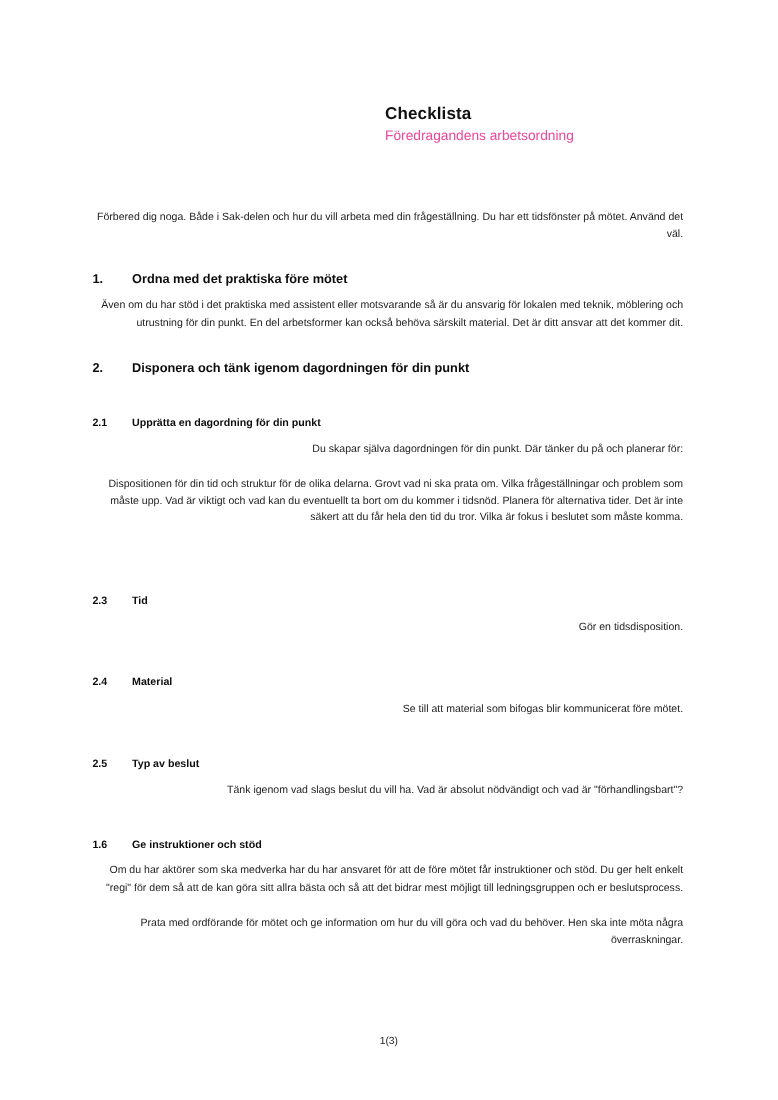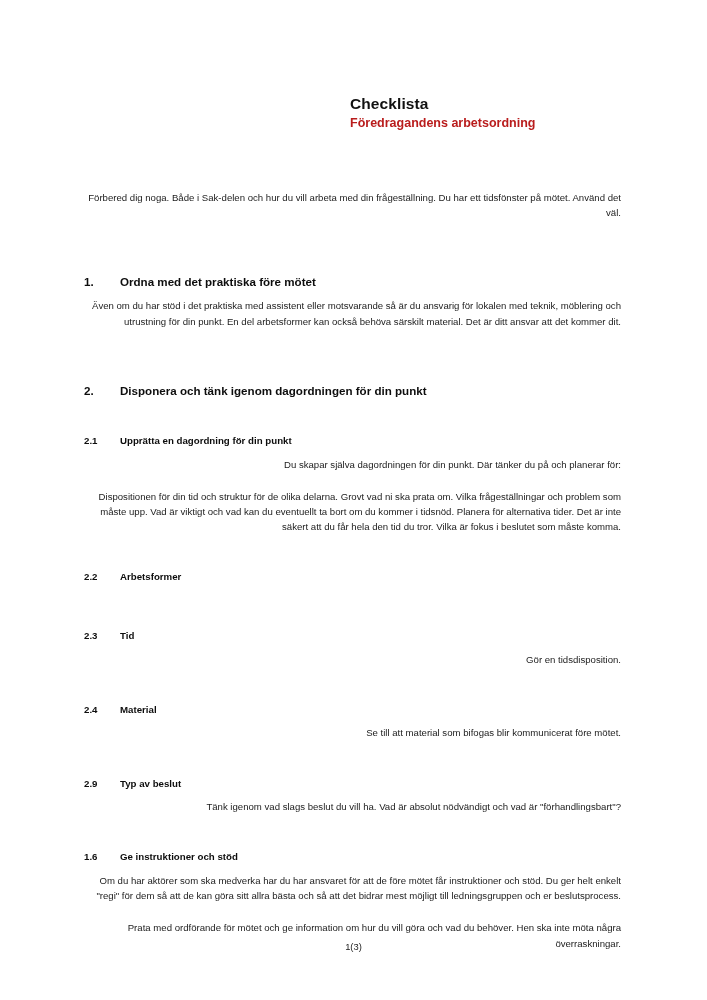--- a/index.html
+++ b/index.html
@@ -34,23 +34,23 @@
   .doc-title {
     font-size: 15.5px;
     font-weight: bold;
     line-height: 1.25;
     letter-spacing: 0.1px;
     color: #111111;
     margin: 0;
   }
   .doc-subtitle {
     font-size: 12.5px;
-    font-weight: bold;
+    font-weight: normal;
     line-height: 1.25;
-    color: #b91c1c;
+    color: #ec4899;
     margin: 3px 0 0 0;
   }
 
   
   .content {
     position: absolute;
     left: 84px;
     top: 190px;
     width: 537px;
   }
@@ -73,21 +73,21 @@
     align-items: baseline;
     font-size: 11.6px;
     font-weight: bold;
     color: #0d0d0d;
     line-height: 1.3;
   }
   .h1-num {
     width: 36px;
     flex: 0 0 36px;
   }
-  .h1-text { flex: 1 1 auto; margin-top: 28px; }
+  .h1-text { flex: 1 1 auto; }
 
   
   .h2-row {
     display: flex;
     align-items: baseline;
     font-size: 9.7px;
     font-weight: bold;
     color: #0d0d0d;
     line-height: 1.3;
     margin-top: 20px;
@@ -147,24 +147,20 @@
       <span class="h2-num">2.1</span>
       <span class="h2-text">Upprätta en dagordning för din punkt</span>
     </div>
     <div class="spacer-sm"></div>
     <p class="body-text">Du skapar själva dagordningen för din punkt. Där tänker du på och planerar för:</p>
     <div class="spacer-md"></div>
     <p class="body-text">Dispositionen för din tid och struktur för de olika delarna. Grovt vad ni ska prata om. Vilka frågeställningar och problem som måste upp. Vad är viktigt och vad kan du eventuellt ta bort om du kommer i tidsnöd. Planera för alternativa tider. Det är inte säkert att du får hela den tid du tror. Vilka är fokus i beslutet som måste komma.</p>
 
     <div class="spacer-md"></div>
 
-    <div class="h2-row">
-      <span class="h2-num">2.2</span>
-      <span class="h2-text">Arbetsformer</span>
-    </div>
     <div class="spacer-sm"></div>
 
     <div class="spacer-md"></div>
 
     <div class="h2-row">
       <span class="h2-num">2.3</span>
       <span class="h2-text">Tid</span>
     </div>
     <div class="spacer-sm"></div>
     <p class="body-text">Gör en tidsdisposition.</p>
@@ -174,21 +170,21 @@
     <div class="h2-row">
       <span class="h2-num">2.4</span>
       <span class="h2-text">Material</span>
     </div>
     <div class="spacer-sm"></div>
     <p class="body-text">Se till att material som bifogas blir kommunicerat före mötet.</p>
 
     <div class="spacer-md"></div>
 
     <div class="h2-row">
-      <span class="h2-num">2.9</span>
+      <span class="h2-num">2.5</span>
       <span class="h2-text">Typ av beslut</span>
     </div>
     <div class="spacer-sm"></div>
     <p class="body-text">Tänk igenom vad slags beslut du vill ha. Vad är absolut nödvändigt och vad är "förhandlingsbart"?</p>
 
     <div class="spacer-md"></div>
 
     <div class="h2-row">
       <span class="h2-num">1.6</span>
       <span class="h2-text">Ge instruktioner och stöd</span>

